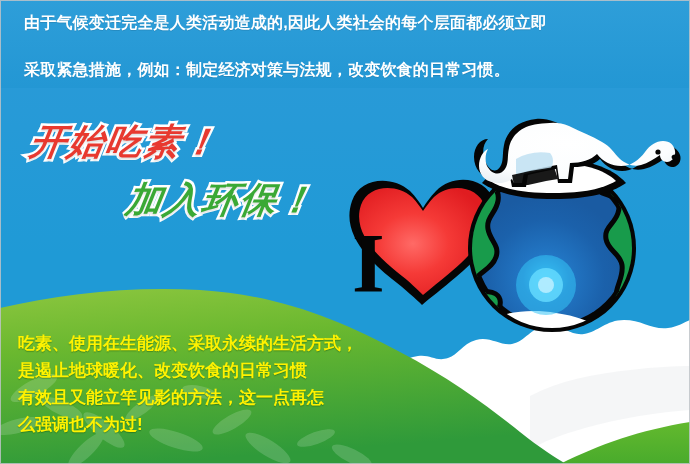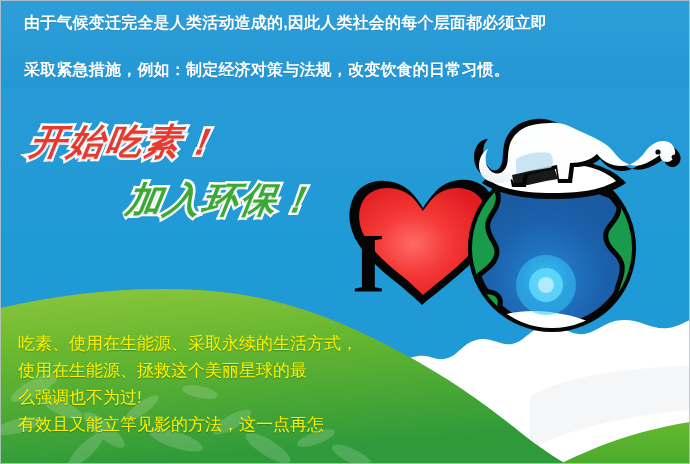--- a/index.html
+++ b/index.html
@@ -76,21 +76,21 @@
     text-shadow:0 2px 2px rgba(0,0,0,.12);
   }
 
   
   .body-copy{
     position:absolute;left:18px;top:330px;width:350px;
     z-index:32;
   }
   .body-copy .ln{
     color:#fff200;
-    font-weight:normal;
+    font-weight:bold;
     font-size:17px;
     line-height:27px;
     white-space:nowrap;
     text-shadow:0 1px 1px rgba(0,60,0,.35);
   }
 
   
   .artwork{
     position:absolute;left:340px;top:105px;width:350px;height:240px;
     z-index:14;
@@ -264,19 +264,19 @@
   <div class="banner">
     <div class="banner-line l1">由于气候变迁完全是人类活动造成的,因此人类社会的每个层面都必须立即</div>
     <div class="banner-line l2">采取紧急措施，例如：制定经济对策与法规，改变饮食的日常习惯。</div>
   </div>
 
   <div class="slogan slogan-1">开始吃素！</div>
   <div class="slogan slogan-2">加入环保！</div>
 
   <div class="body-copy">
     <div class="ln">吃素、使用在生能源、采取永续的生活方式，</div>
-    <div class="ln">使用在生能源、拯救这个美丽星球的最</div>
+    <div class="ln">是遏止地球暖化、改变饮食的日常习惯</div>
+    <div class="ln">有效且又能立竿见影的方法，这一点再怎</div>
     <div class="ln">么强调也不为过!</div>
-    <div class="ln">有效且又能立竿见影的方法，这一点再怎</div>
   </div>
 
   <div class="edge"></div>
 </div>
 
 </body></html>

